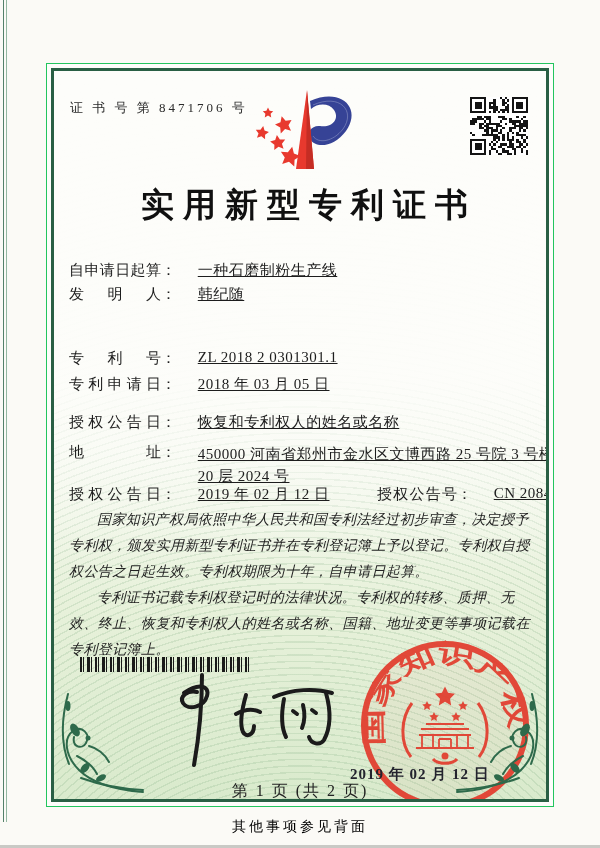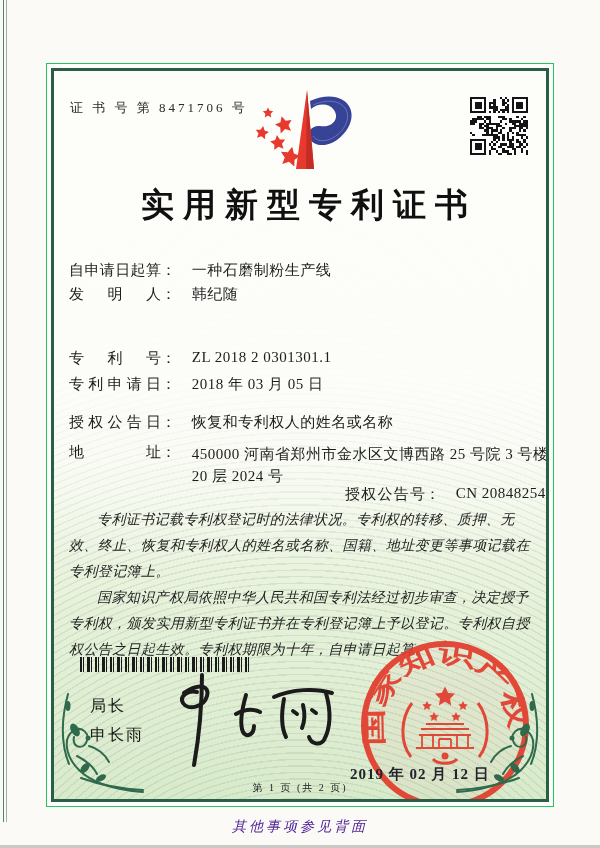--- a/index.html
+++ b/index.html
@@ -36,49 +36,49 @@
   .qr { position:absolute; left:416px; top:26px; width:58px; height:58px; }
   .title { position:absolute; left:9px; right:0; top:112px; text-align:center;
     font-size:33px; font-weight:bold; letter-spacing:9px; color:#101010; text-indent:9px; }
 
   
   .fields { position:absolute; left:15px; top:190px; width:474px; font-size:15px; }
   .f-row { position:absolute; left:0; white-space:nowrap; }
   .f-label { display:inline-block; width:92px; text-align:justify; text-align-last:justify;
     vertical-align:top; color:#1d1d1d; }
   .f-colon { display:inline-block; vertical-align:top; }
-  .f-value { display:inline-block; vertical-align:top; margin-left:12px; letter-spacing:.5px; }
+  .f-value { display:inline-block; vertical-align:top; margin-left:18px; letter-spacing:.5px;text-decoration:underline; }
   .f-value.wrap { white-space:normal; width:362px; line-height:22px; }
   .f-group2 { position:absolute; left:276px; top:0; white-space:nowrap; }
-  .f-group2 .f-label { width:80px; }
+  .f-group2 .f-label { width:80px;margin-left:32px; }
 
   
   .paras { position:absolute; left:15px; top:436px; width:470px; font-size:14px;
     font-style:italic; line-height:26px; letter-spacing:.4px; color:#222; }
   .paras p { text-indent:2em; }
 
   
   .barcode { position:absolute; left:26px; top:586px; width:172px; height:15px;
     background:repeating-linear-gradient(90deg,#1a1a1a 0 2px,transparent 2px 3px,#1a1a1a 3px 4px,transparent 4px 7px,#1a1a1a 7px 10px,transparent 10px 11px,#1a1a1a 11px 12px,transparent 12px 15px); }
   .official { position:absolute; left:36px; top:620px; font-size:16px; line-height:29px; letter-spacing:2px; color:#151515; }
   .signature { position:absolute; left:96px; top:594px; width:200px; height:108px; }
 
   
   .seal { position:absolute; left:303px; top:566px; width:176px; height:176px; opacity:.92; }
   .seal-date { position:absolute; left:296px; top:694px; font-size:15px; font-weight:600;
     letter-spacing:1px; color:#23232e; white-space:nowrap; }
 
   
   .page-indicator { position:absolute; left:0; right:0; top:710px; text-align:center;
-    font-size:10px; letter-spacing:2px; color:#222; }
+    font-size:16px; letter-spacing:2px; color:#222; }
   .corner { position:absolute; bottom:1px; width:92px; height:112px; }
   .corner.left { left:1px; }
   .corner.right { right:1px; transform:scaleX(-1); }
   .footer-note { position:absolute; left:0; right:0; top:818px; text-align:center;
-    font-size:14px; font-style:italic; letter-spacing:3px; color:#4c1d95; }
+    font-size:14px; letter-spacing:3px; color:#000000; }
 </style>
 </head>
 <body>
 
 <div class="photo-edge-left"></div>
 <div class="photo-edge-bottom"></div>
 
 <div class="cert-outer">
 <div class="cert-inner">
 <div class="cert-content">
@@ -339,38 +339,38 @@
     </div>
     <div class="f-row" style="top:152px">
       <span class="f-label">授权公告日</span><span class="f-colon">：</span>
       <span class="f-value">恢复和专利权人的姓名或名称</span>
     </div>
     <div class="f-row" style="top:182px">
       <span class="f-label">地址</span><span class="f-colon">：</span>
       <span class="f-value wrap">450000 河南省郑州市金水区文博西路 25 号院 3 号楼 20 层 2024 号</span>
     </div>
     <div class="f-row" style="top:224px; width:474px">
+      <span>
+        <span class="f-label">授权公告日</span><span class="f-colon">：</span>
+        <span class="f-value">2019 年 02 月 12 日</span>
+      </span>
       <span class="f-group2">
         <span class="f-label">授权公告号</span><span class="f-colon">：</span>
         <span class="f-value">CN 208482542 U</span>
       </span>
     </div>
   </div>
 
   <div class="paras">
+    <p>国家知识产权局依照中华人民共和国专利法经过初步审查，决定授予专利权，颁发实用新型专利证书并在专利登记簿上予以登记。专利权自授权公告之日起生效。专利权期限为十年，自申请日起算。</p>
     <p>专利证书记载专利权登记时的法律状况。专利权的转移、质押、无效、终止、恢复和专利权人的姓名或名称、国籍、地址变更等事项记载在专利登记簿上。</p>
-    <p>国家知识产权局依照中华人民共和国专利法经过初步审查，决定授予专利权，颁发实用新型专利证书并在专利登记簿上予以登记。专利权自授权公告之日起生效。专利权期限为十年，自申请日起算。</p>
   </div>
 
   <div class="barcode"></div>
 
-  <div class="official">
-    <div>局长</div>
-    <div>申长雨</div>
-  </div>
 
   <svg class="signature" viewBox="0 0 200 108">
     <g fill="none" stroke="#1b1b1b" stroke-width="4" stroke-linecap="round" stroke-linejoin="round">
       <path d="M34,28 C48,18 60,20 57,31 C54,42 38,46 33,38 C29,31 38,25 47,27"></path>
       <path d="M52,10 C52,36 49,72 44,100"></path>
       <path d="M96,30 C92,44 89,58 93,67 C96,73 104,70 104,61"></path>
       <path d="M86,49 C95,44 104,44 110,47"></path>
       <path d="M124,32 C142,24 165,23 182,28"></path>
       <path d="M134,34 C131,50 131,62 136,72"></path>
       <path d="M176,28 C181,46 181,62 174,75 C170,81 161,79 159,72"></path>

